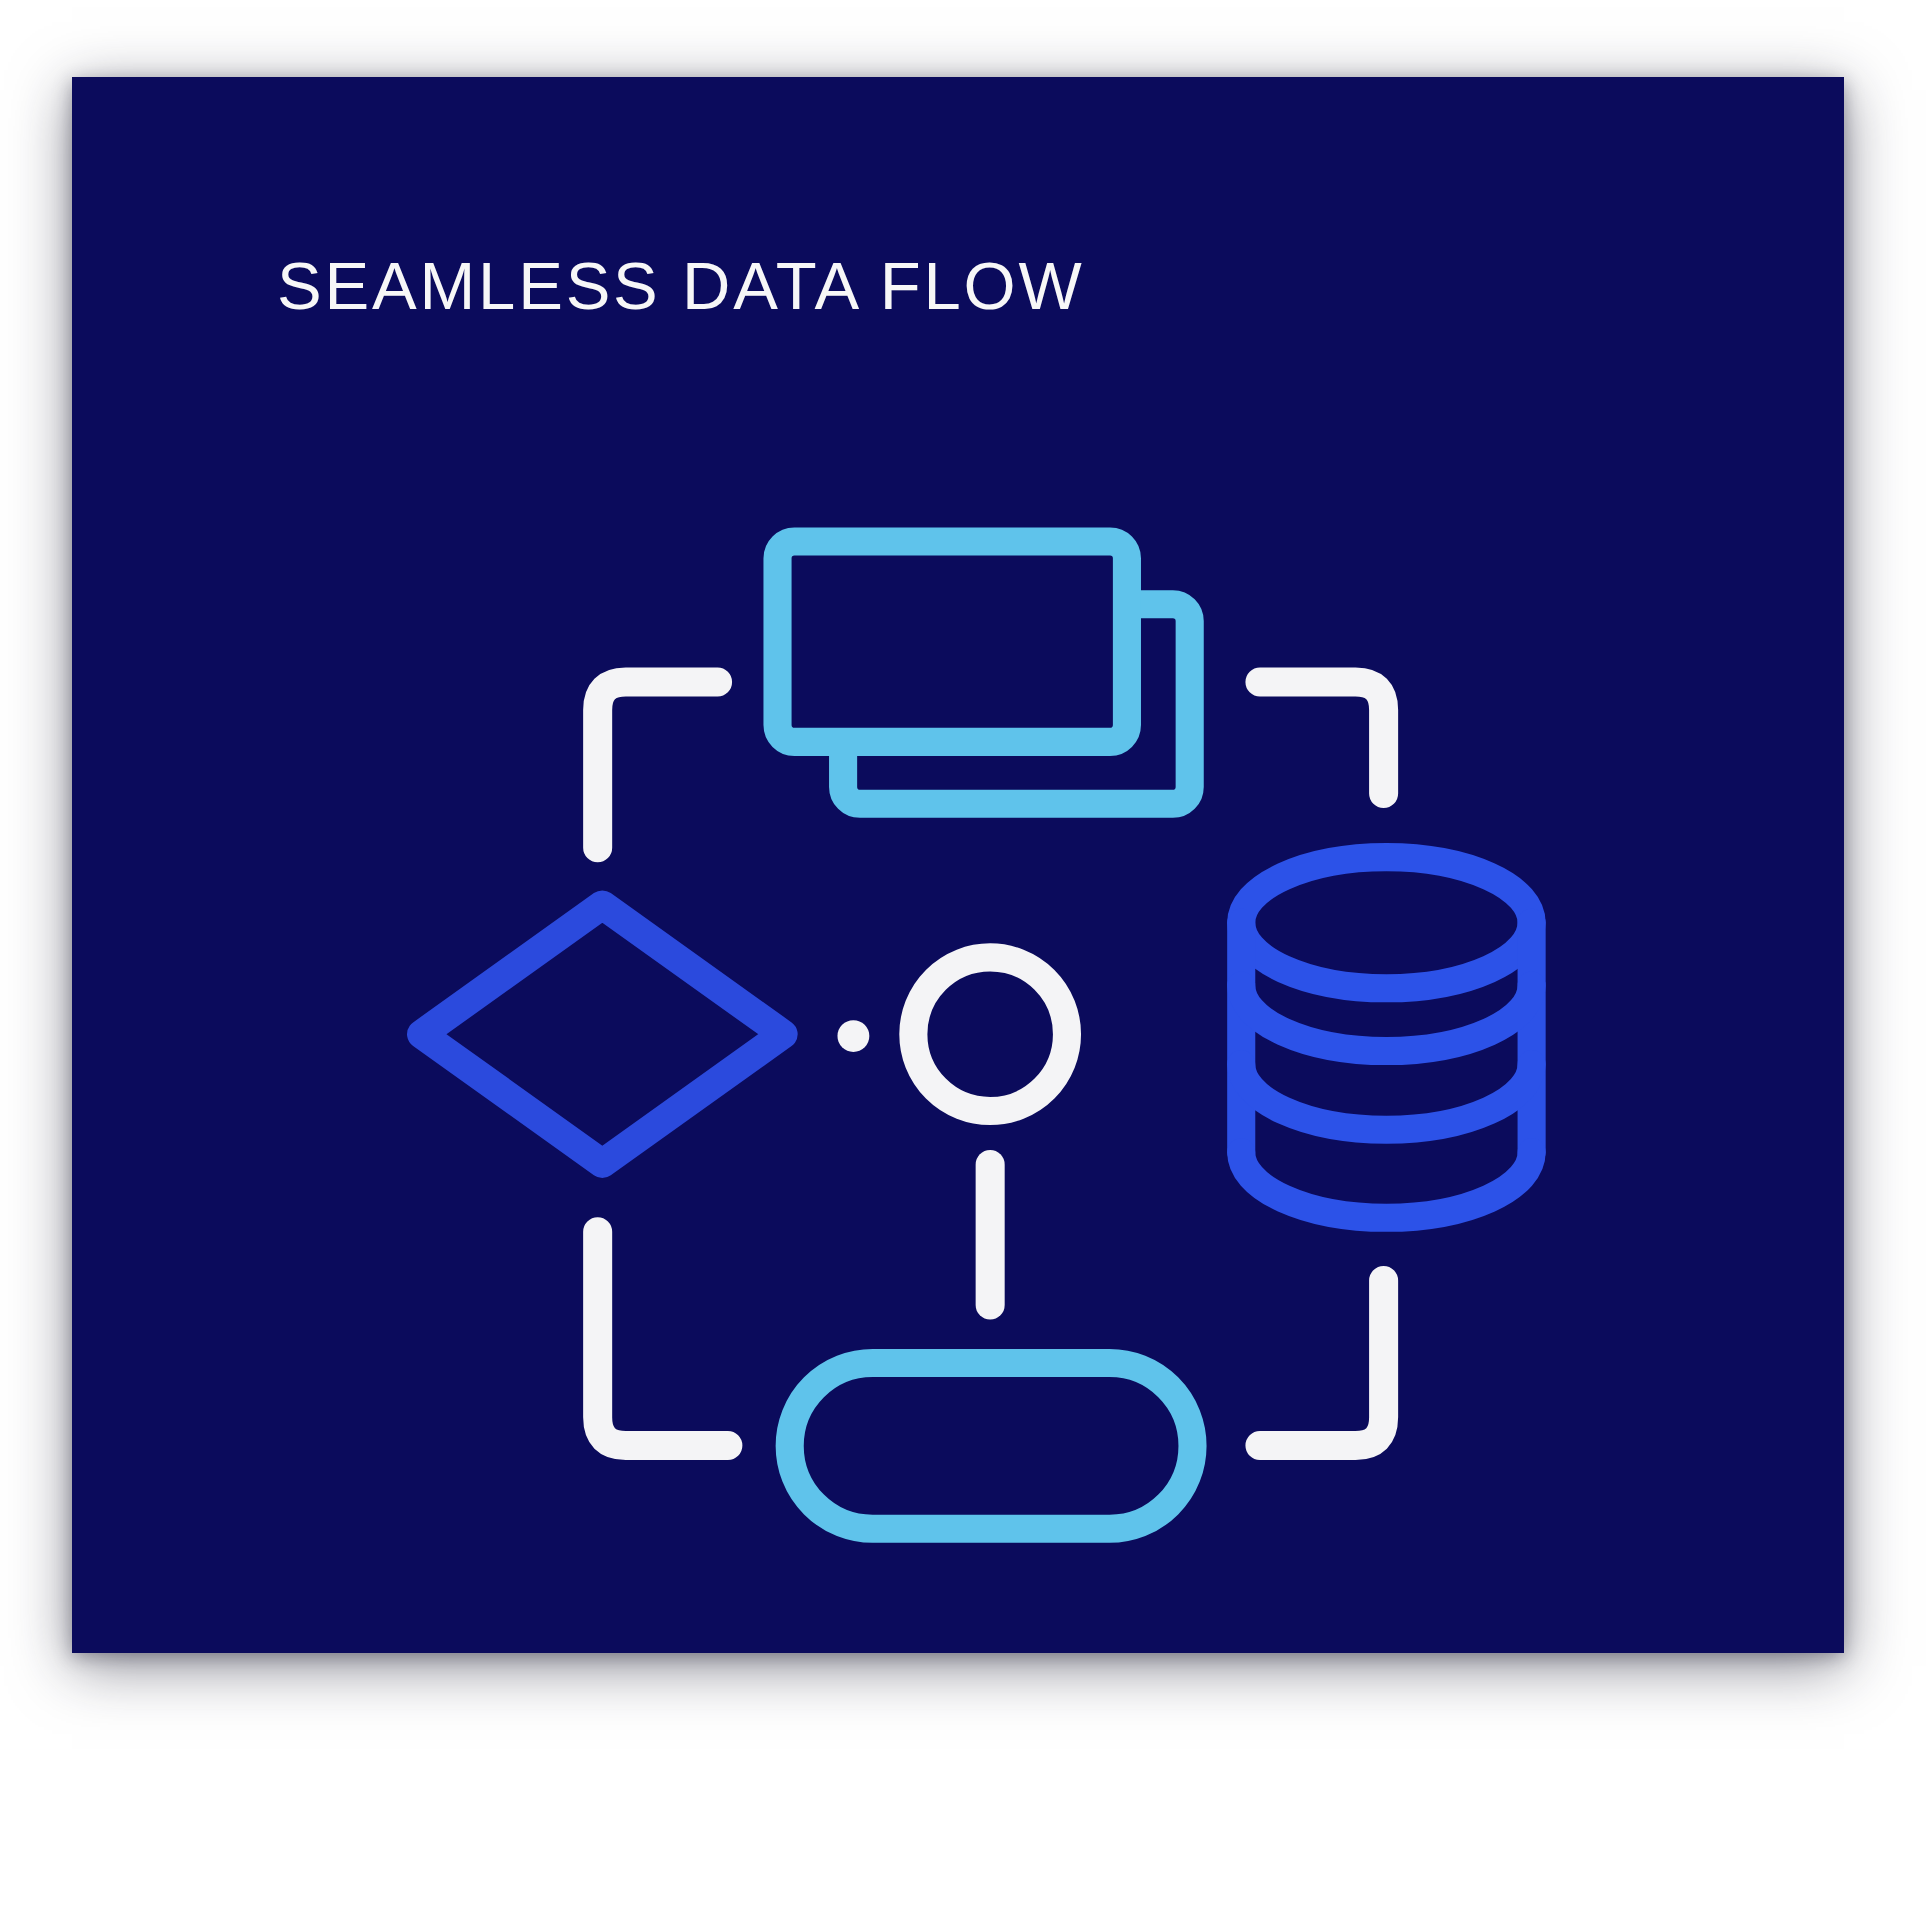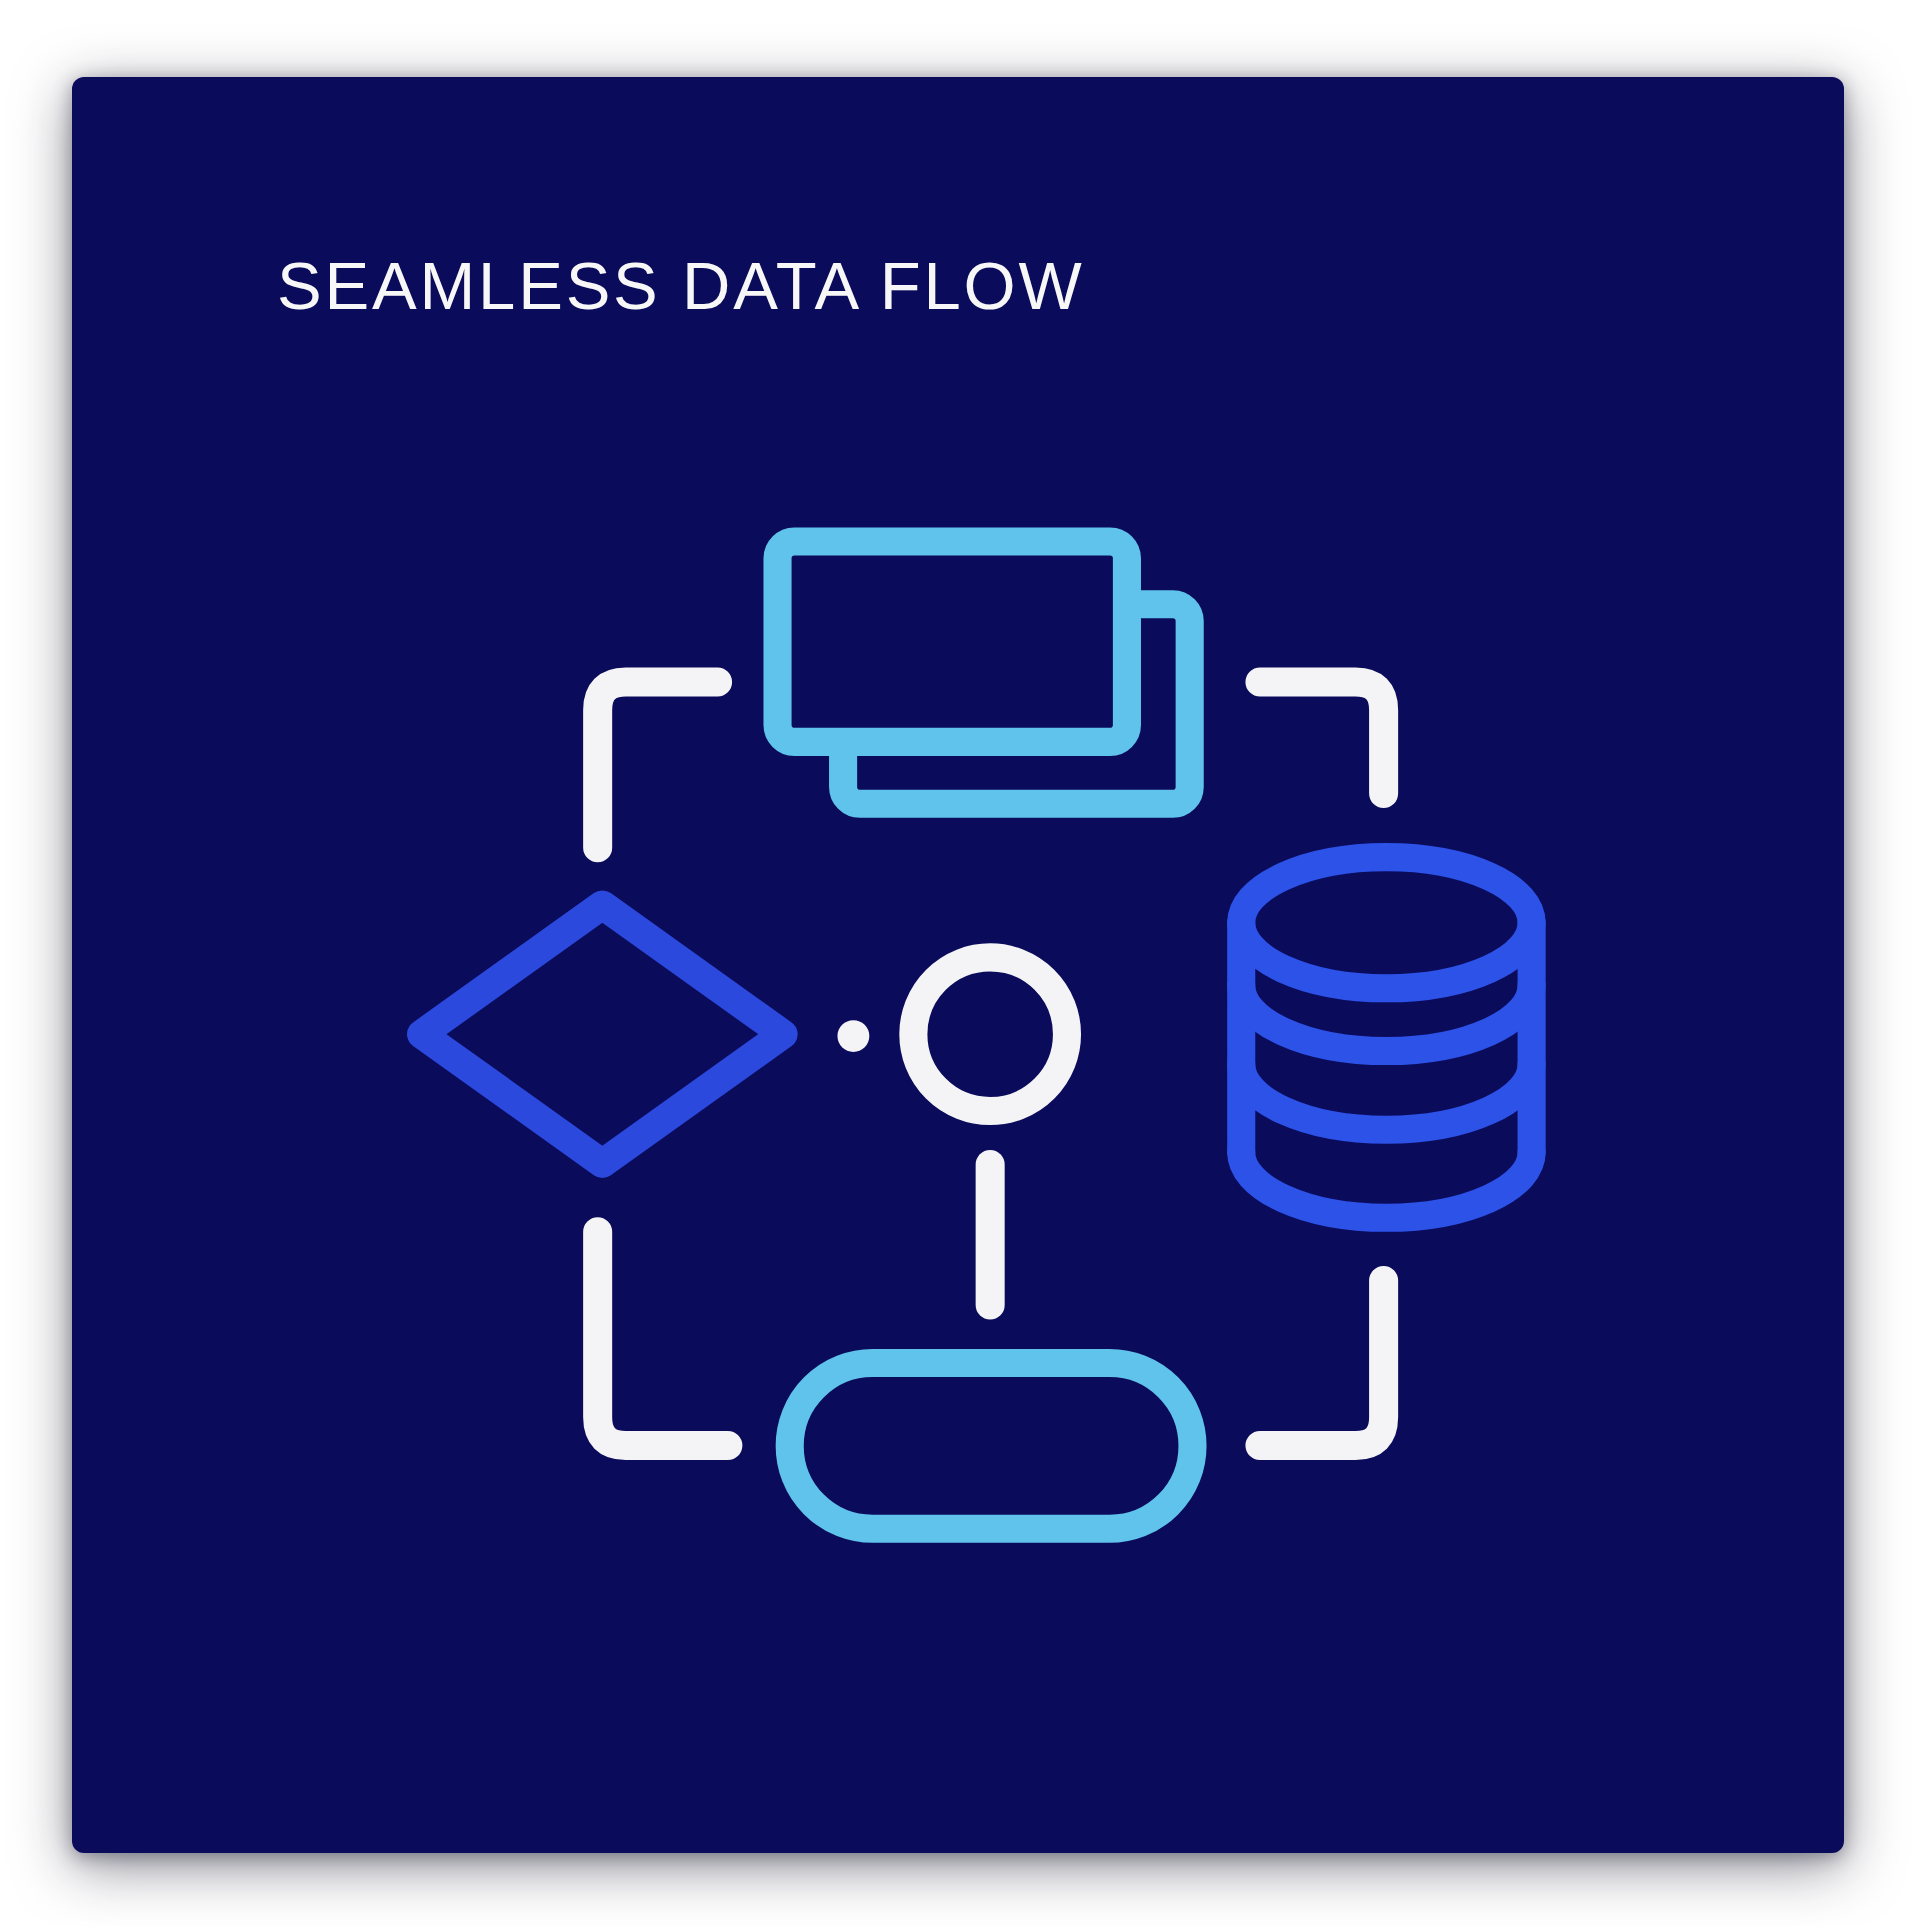--- a/index.html
+++ b/index.html
@@ -15,23 +15,23 @@
   body{
     width:1926px;height:1926px;
     background:var(--page-bg);
     position:relative;
     font-family:"Liberation Sans", sans-serif;
     overflow:hidden;
   }
   .card{
     position:absolute;
     left:72px;top:77px;
-    width:1772px;height:1776px;
+    width:1772px;height:1576px;
     background:var(--navy-card);
-    border-radius:12px;
+    border-radius:0;
     box-shadow:0 13px 56px rgba(28,28,48,0.50), 0 3.7px 17px rgba(28,28,48,0.35);
     text-decoration:underline;
   }
   .title{
     position:absolute;
     left:205px;top:172px;
     margin:0;
     font-size:67px;
     font-weight:400;
     letter-spacing:2.8px;

